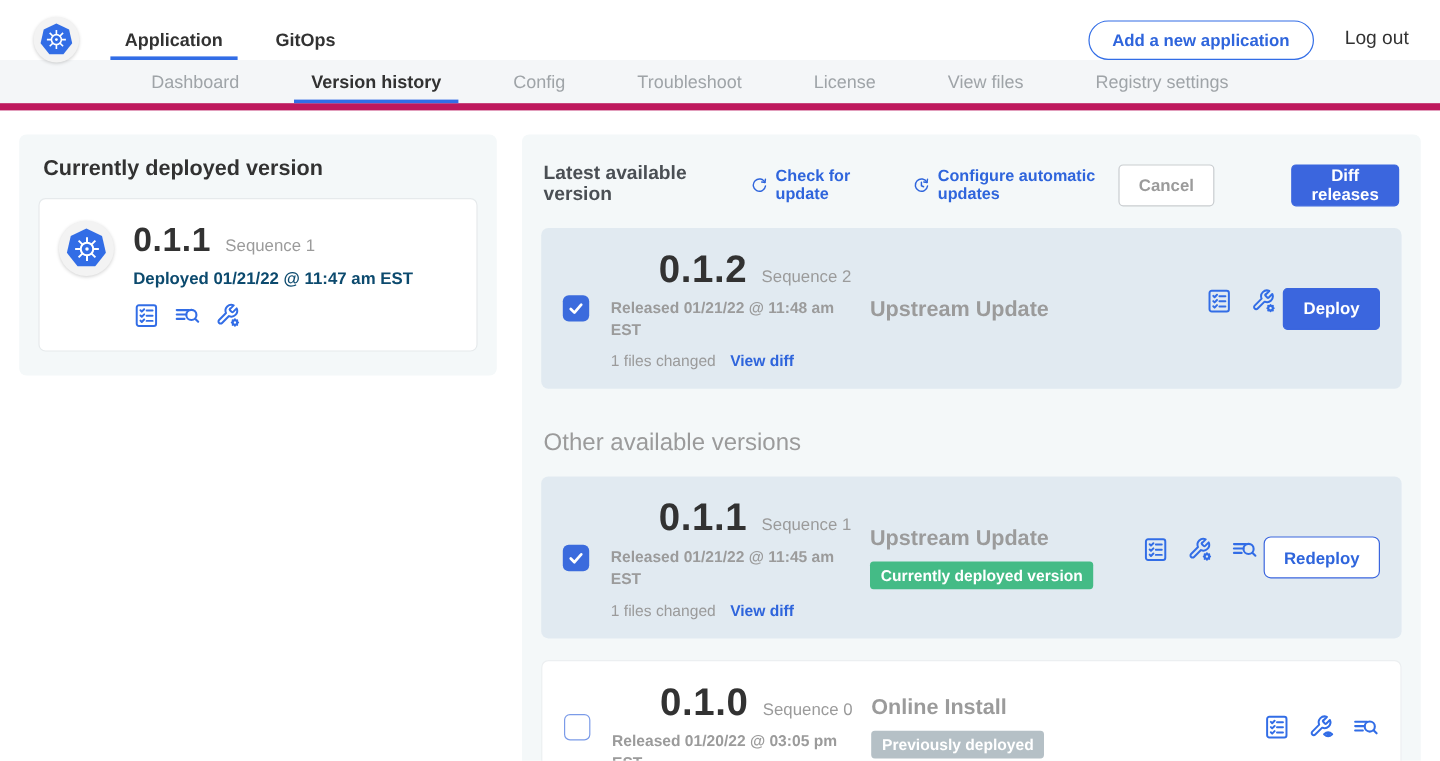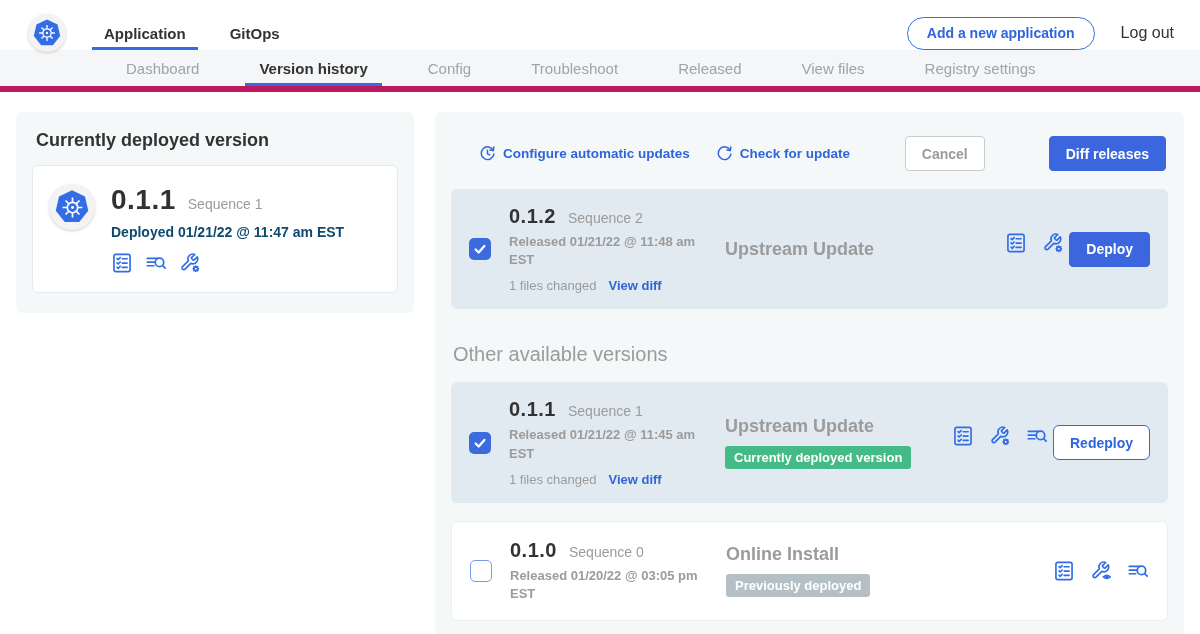--- a/index.html
+++ b/index.html
@@ -59,21 +59,21 @@
   
   .version-row { border-radius:6px; padding:16px 18px; display:flex; align-items:center; min-height:100px; }
   .version-row.highlight { background:#e1eaf1; min-height:117px; }
   .version-row.plain { background:#fff; border:1px solid #eceff1; }
   .checkbox { width:22px; height:22px; border-radius:5px; flex:0 0 auto; margin-right:18px; cursor:pointer;
     display:flex; align-items:center; justify-content:center; }
   .checkbox.checked { background:#3b6bdd; }
   .checkbox.unchecked { background:#fff; border:1.5px solid #7b9be8; }
   .checkbox svg { width:14px; height:14px; }
   .row-info { width:212px; flex:0 0 auto; }
-  .ver-num-md { font-size:20px; font-weight:700; color:#323232; letter-spacing:.5px; }
+  .ver-num-md { font-size:32px; font-weight:700; color:#323232; letter-spacing:.5px;margin-left:40px; }
   .released { margin-top:5px; font-size:13px; font-weight:700; color:#9b9b9b; line-height:1.4; max-width:190px; }
   .files-line { margin-top:9px; font-size:13px; color:#9b9b9b; display:flex; gap:12px; }
   .view-diff { color:#2f65dc; font-weight:700; cursor:pointer; }
   .row-source { flex:1; padding-left:4px; }
   .source-label { font-size:18px; font-weight:700; color:#9b9b9b; }
   .badge { display:inline-block; margin-top:9px; font-size:13px; font-weight:700; color:#fff; border-radius:3px; padding:4px 9px; }
   .row-actions { display:flex; align-items:flex-start; }
   .row-actions .btn { margin-left:5px; }
   .section-label { font-size:20px; color:#9b9b9b; margin:34px 2px 16px; }
   .rows-gap { margin-bottom:18px; }
@@ -106,21 +106,21 @@
     <button class="pill-btn">Add a new application</button>
     <span class="logout">Log out</span>
   </div>
 </header>
 
 <nav class="subnav">
   <div class="subnav-tab">Dashboard</div>
   <div class="subnav-tab active">Version history</div>
   <div class="subnav-tab">Config</div>
   <div class="subnav-tab">Troubleshoot</div>
-  <div class="subnav-tab">Released</div>
+  <div class="subnav-tab">License</div>
   <div class="subnav-tab">View files</div>
   <div class="subnav-tab">Registry settings</div>
 </nav>
 
 <main class="main">
 
   <section class="panel left-panel">
     <h2 class="left-title">Currently deployed version</h2>
     <div class="deployed-card">
       <div class="logo-circle" style="width:46px;height:46px;">
@@ -180,39 +180,40 @@
                 <line x1="19.8" y1="16.8" x2="20.4" y2="16.2"></line>
               </svg>
             </span>
           </div>
       </div>
     </div>
   </section>
 
   <section class="panel right-panel">
     <div class="latest-header">
+      <span class="latest-title">Latest available version</span>
+      <span class="header-link">
+        <span class="li">
+          <svg viewBox="0 0 24 24" fill="none" stroke="currentColor" stroke-width="2.1" stroke-linecap="round" stroke-linejoin="round">
+            <path d="M20.2 7.7 A 9 9 0 1 0 21 12.8"></path>
+              <polyline points="20.9 2.9 20.2 7.7 15.4 7"></polyline>
+          </svg>
+        </span>
+        <span>Check for update</span>
+      </span>
       <span class="header-link">
         <span class="li">
           <svg viewBox="0 0 24 24" fill="none" stroke="currentColor" stroke-width="2.1" stroke-linecap="round" stroke-linejoin="round">
             <path d="M20.2 7.7 A 9 9 0 1 0 21 12.8"></path>
               <polyline points="20.9 2.9 20.2 7.7 15.4 7"></polyline>
             <polyline points="12 7.5 12 12.5 15.2 14"></polyline>
           </svg>
         </span>
         <span>Configure automatic updates</span>
       </span>
-      <span class="header-link">
-        <span class="li">
-          <svg viewBox="0 0 24 24" fill="none" stroke="currentColor" stroke-width="2.1" stroke-linecap="round" stroke-linejoin="round">
-            <path d="M20.2 7.7 A 9 9 0 1 0 21 12.8"></path>
-              <polyline points="20.9 2.9 20.2 7.7 15.4 7"></polyline>
-          </svg>
-        </span>
-        <span>Check for update</span>
-      </span>
       <div class="header-actions">
         <button class="btn btn-cancel">Cancel</button>
         <button class="btn btn-primary">Diff releases</button>
       </div>
     </div>
 
     <div id="latest-row-slot">
         <div class="version-row highlight">
     <div class="checkbox checked">
       <svg viewBox="0 0 16 16" fill="none" stroke="#ffffff" stroke-width="2.6" stroke-linecap="round" stroke-linejoin="round">

